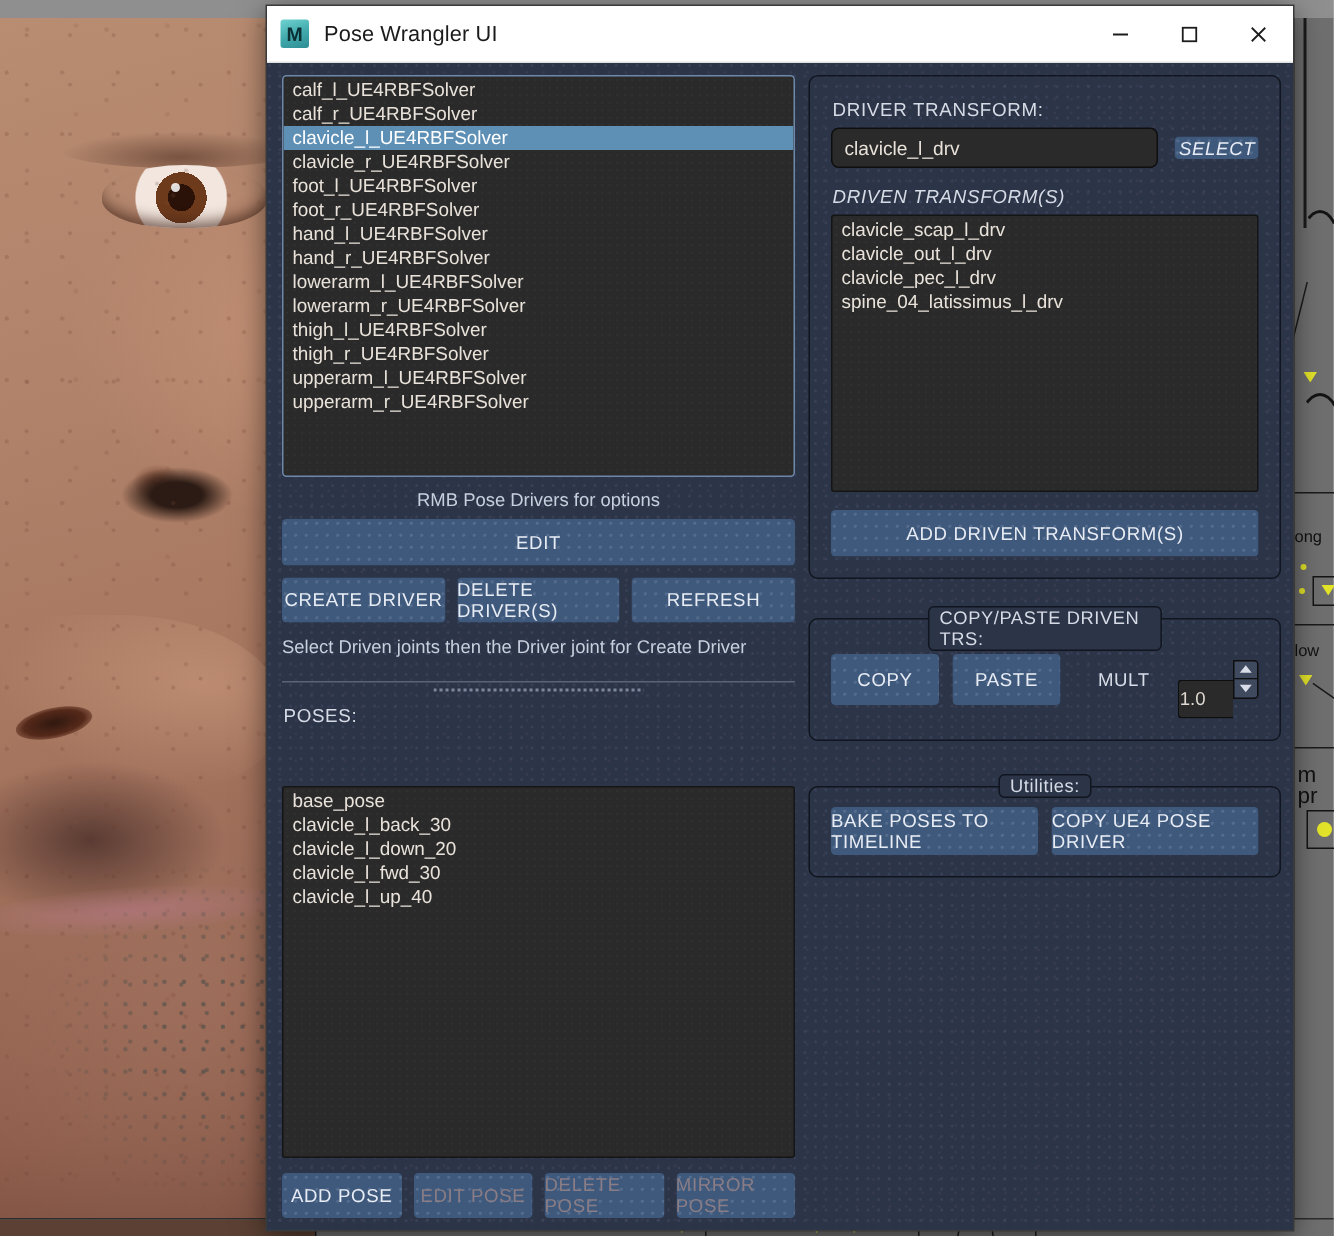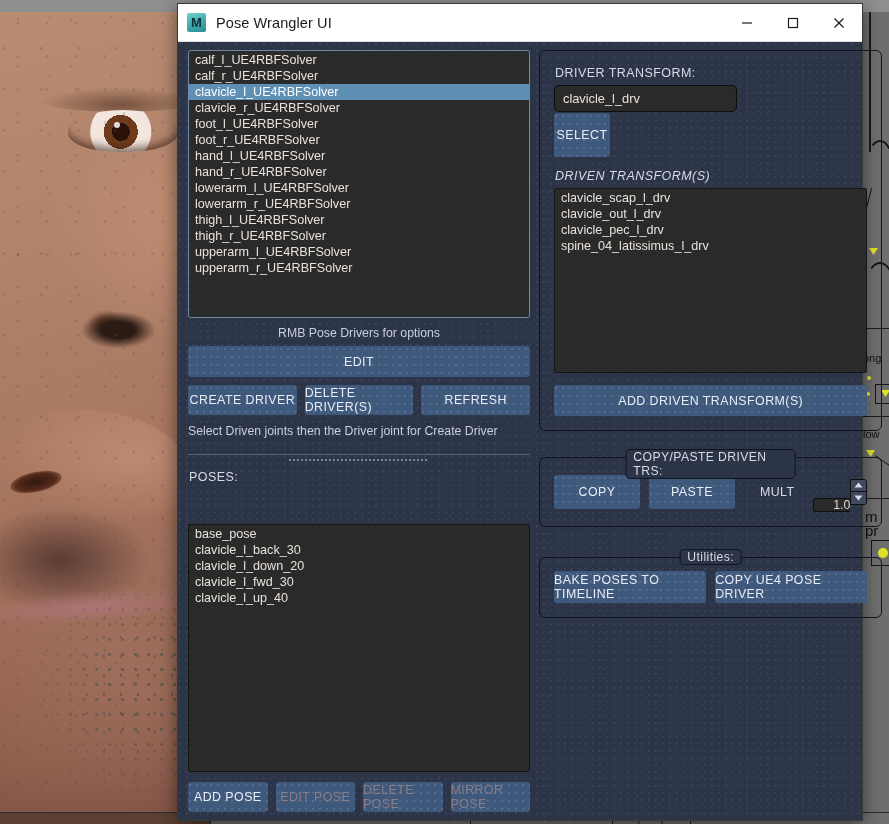--- a/index.html
+++ b/index.html
@@ -187,21 +187,21 @@
     background-image: radial-gradient(circle at 30% 35%, rgba(170,185,215,.20) 0 .9px, transparent 1.2px);
     background-size: 7px 8px;
     border: none; border-radius: 3px;
     color: #e8ecf4; font-size: 12.4px; letter-spacing: .45px;
     font-family: "Liberation Sans", sans-serif;
     height: 30px; cursor: pointer;
     display: flex; align-items: center; justify-content: center;
   }
   .btn.tall { height: 31px; }
   .btn.disabled { color: #8b7d85; cursor: default; }
-  .btn.sel { width: 56px; height: 44px; }
+  .btn.sel { width: 56px; height: 15px; font-style: italic; }
 
   .btn-row { display: flex; gap: 8px; }
   .btn-row > .btn { flex: 1 1 0; }
 
   .sep {
     height: 1px; background: #5a6478; margin: 10px 0 0;
   }
   .grip {
     height: 9px; display: flex; align-items: center; justify-content: center;
     margin-bottom: 3px;
@@ -227,46 +227,46 @@
   #group-driver { padding-top: 12px; }
 
   
   .textfield {
     flex: 1 1 auto; height: 27px;
     background: #2a2a2a; border: 1px solid #0e0e0e; border-radius: 5px;
     color: #e9e2da; font-size: 12.8px;
     font-family: "Liberation Sans", sans-serif;
     padding: 0 8px; outline: none;
   }
-  .field-row { display: flex; align-items: flex-start; gap: 1px; flex-direction: column; }
+  .field-row { display: flex; align-items: center; gap: 11px; }
 
   #driven-list { height: 185px; margin-top: 5px; }
 
   
   .spin-wrap { display: flex; align-items: center; }
   .spin-field {
-    width: 37px; height: 14px; background: #2a2a2a;
+    width: 37px; height: 26px; background: #2a2a2a;
     border: 1px solid #0e0e0e; border-right: none; border-radius: 3px 0 0 3px;
-    color: #ded8d0; font-size: 12.4px; text-align: right;
+    color: #ded8d0; font-size: 12.4px; text-align: left;
     font-family: "Liberation Sans", sans-serif;
     padding: 0; outline: none; margin-top: 27px;
   }
   .spin-btns {
     display: flex; flex-direction: column; width: 17px; height: 26px;
     border: 1px solid #0e0e0e; border-radius: 0 3px 3px 0; overflow: hidden;
   }
   .spin-btns span {
     flex: 1 1 0; background: #3f4a5e;
     display: flex; align-items: center; justify-content: center;
   }
   .spin-btns span:first-child { border-bottom: 1px solid #0e0e0e; }
   .spin-label { color: #d7dce7; font-size: 12.4px; letter-spacing: .4px; margin: 0 10px 0 16px; }
 
   .cp-row { display: flex; align-items: center; gap: 9px; }
-  .cp-row .btn { width: 86px; height: 34px; }
+  .cp-row .btn { width: 72px; height: 34px; }
   .util-row { display: flex; gap: 9px; }
   .util-row .btn { flex: 1 1 0; height: 32px; }
 </style>
 </head>
 <body>
 
 <div id="backdrop">
   <div class="vp-face">
     <div class="vp-brow"></div>
     <div class="vp-eye"></div>

